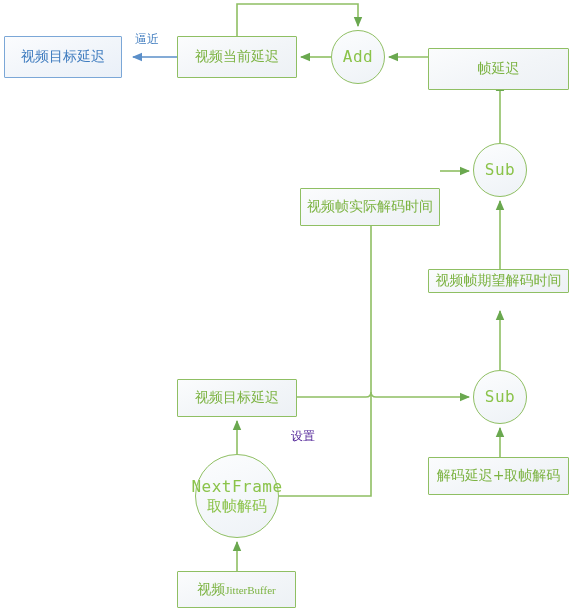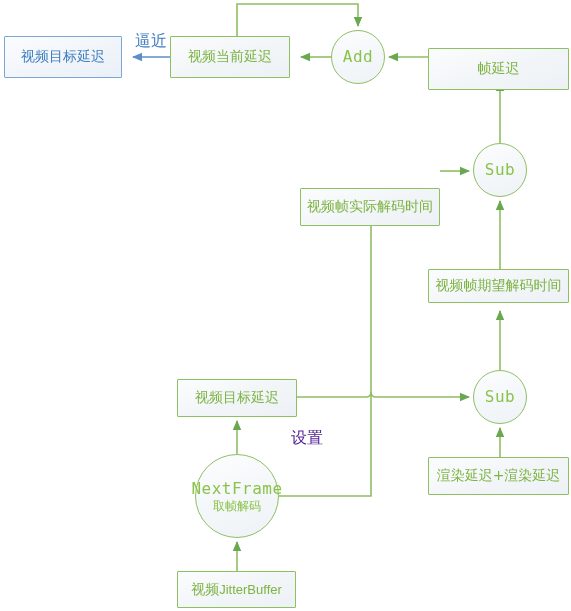--- a/index.html
+++ b/index.html
@@ -57,29 +57,29 @@
   }
   .node.circle .ctext {
     display: block;
   }
   .node.circle .mono {
     font-family: "DejaVu Sans Mono", "Liberation Mono", monospace;
     font-size: 16px;
     letter-spacing: 0.5px;
   }
   .node.circle .cn {
-    font-size: 12px;
+    font-size: 15px;
   }
   .node.box .mixed .mono {
-    font-family: Liberation Sans, sans-serif;
-    font-size: 13px;
+    font-family: Liberation Serif, serif;
+    font-size: 11px;
   }
   .edge-label {
     position: absolute;
-    font-size: 16px;
+    font-size: 12px;
     color: #3f7cbf;
     white-space: nowrap;
   }
   .edge-label.green {
     color: #4c1d95;
     margin-left: 48px;
   }
 </style>
 </head>
 <body>
@@ -126,54 +126,54 @@
     <g fill="none" stroke="#5b8fc9" stroke-width="1.6">
 
       <path d="M 177 57 L 133 57" marker-end="url(#arrow-blue)"></path>
     </g>
   </svg>
 
   <div class="node box accent" style="left:4px; top:36px; width:118px; height:42px;">
     <span>视频目标延迟</span>
   </div>
 
-  <div class="node box" style="left:170px; top:36px; width:120px; height:42px;">
+  <div class="node box" style="left:177px; top:36px; width:120px; height:42px;">
     <span>视频当前延迟</span>
   </div>
 
   <div class="node circle" style="left:331px; top:30px; width:54px; height:54px;">
     <span class="mono">Add</span>
   </div>
 
   <div class="node box" style="left:428px; top:36px; width:141px; height:42px;margin-top:12px;">
     <span>帧延迟</span>
   </div>
 
   <div class="node box" style="left:300px; top:152px; width:140px; height:38px;margin-top:36px;">
     <span>视频帧实际解码时间</span>
   </div>
 
   <div class="node circle" style="left:473px; top:143px; width:54px; height:54px;">
     <span class="mono">Sub</span>
   </div>
 
-  <div class="node box" style="left:428px; top:269px; width:141px; height:34px;">
+  <div class="node box" style="left:428px; top:269px; width:141px; height:24px;">
     <span>视频帧期望解码时间</span>
   </div>
 
   <div class="node box" style="left:177px; top:379px; width:120px; height:38px;">
     <span>视频目标延迟</span>
   </div>
 
   <div class="node circle" style="left:473px; top:370px; width:54px; height:54px;">
     <span class="mono">Sub</span>
   </div>
 
   <div class="node box" style="left:428px; top:457px; width:141px; height:38px;">
-    <span>渲染延迟+渲染延迟</span>
+    <span>解码延迟+取帧解码</span>
   </div>
 
   <div class="node circle" style="left:195px; top:454px; width:84px; height:84px; flex-direction:column;">
     <span class="ctext mono">NextFrame</span>
     <span class="ctext cn">取帧解码</span>
   </div>
 
   <div class="node box" style="left:177px; top:571px; width:119px; height:37px;">
     <span class="mixed"><span>视频</span><span class="mono">JitterBuffer</span></span>
   </div>

